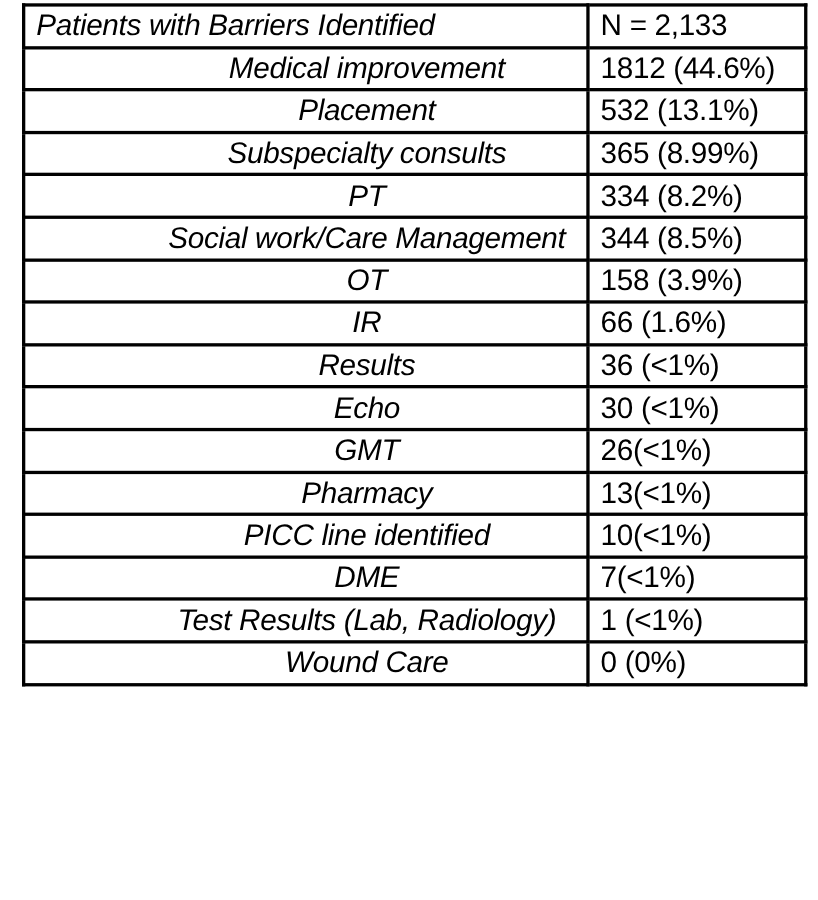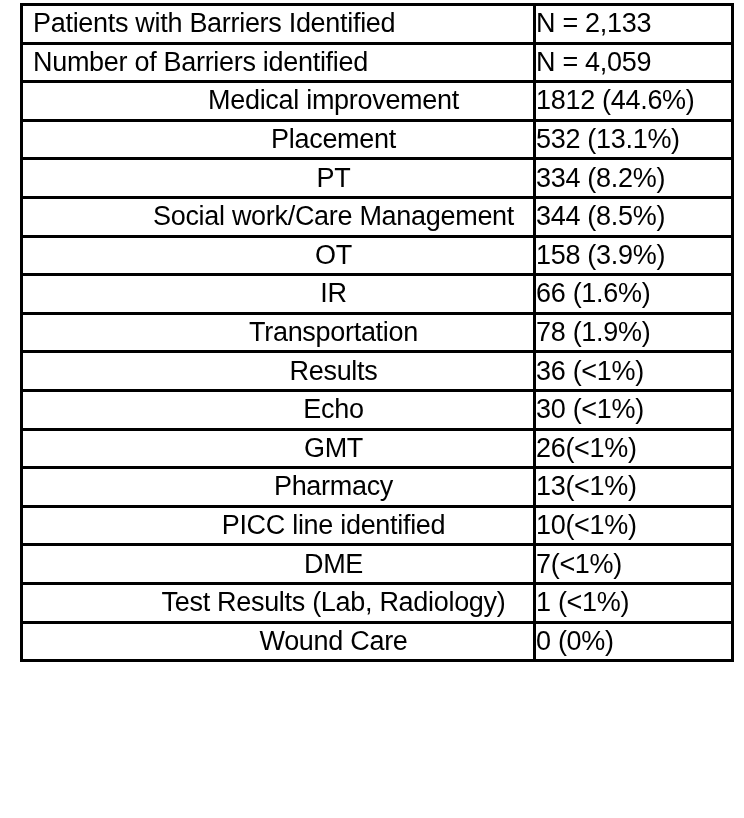--- a/index.html
+++ b/index.html
@@ -28,74 +28,72 @@
     font-size: 27px;
     line-height: 1;
     letter-spacing: -0.3px;
     vertical-align: middle;
     white-space: nowrap;
     overflow: hidden;
     padding: 0;
   }
   .barriers-table td.label-cell {
     padding-left: 10px;
+    font-style: italic;
   }
   .barriers-table td.label-cell.indent {
     padding-left: 111px;
     text-align: center;
   }
   .barriers-table td.value-cell {
+    padding-left: 10px;
   }
   col.col-label { width: 513px; }
   col.col-value { width: 198px; }
 </style>
 </head>
 <body>
 
 <table class="barriers-table">
   <colgroup>
     <col class="col-label">
     <col class="col-value">
   </colgroup>
   <tbody>
       <tr>
         <td class="label-cell">Patients with Barriers Identified</td>
         <td class="value-cell">N = 2,133</td>
       </tr>
       <tr>
-        <td class="label-cell">Number of Barriers identified</td>
-        <td class="value-cell">N = 4,059</td>
-      </tr>
-      <tr>
         <td class="label-cell indent">Medical improvement</td>
         <td class="value-cell">1812 (44.6%)</td>
       </tr>
       <tr>
         <td class="label-cell indent">Placement</td>
         <td class="value-cell">532 (13.1%)</td>
+      </tr>
+      <tr>
+        <td class="label-cell indent">Subspecialty consults</td>
+        <td class="value-cell">365 (8.99%)</td>
       </tr>
       <tr>
         <td class="label-cell indent">PT</td>
         <td class="value-cell">334 (8.2%)</td>
       </tr>
       <tr>
         <td class="label-cell indent">Social work/Care Management</td>
         <td class="value-cell">344 (8.5%)</td>
       </tr>
       <tr>
         <td class="label-cell indent">OT</td>
         <td class="value-cell">158 (3.9%)</td>
       </tr>
       <tr>
         <td class="label-cell indent">IR</td>
         <td class="value-cell">66 (1.6%)</td>
-      </tr>
-      <tr>
-        <td class="label-cell indent">Transportation</td>
-        <td class="value-cell">78 (1.9%)</td>
       </tr>
       <tr>
         <td class="label-cell indent">Results</td>
         <td class="value-cell">36 (&lt;1%)</td>
       </tr>
       <tr>
         <td class="label-cell indent">Echo</td>
         <td class="value-cell">30 (&lt;1%)</td>
       </tr>
       <tr>

